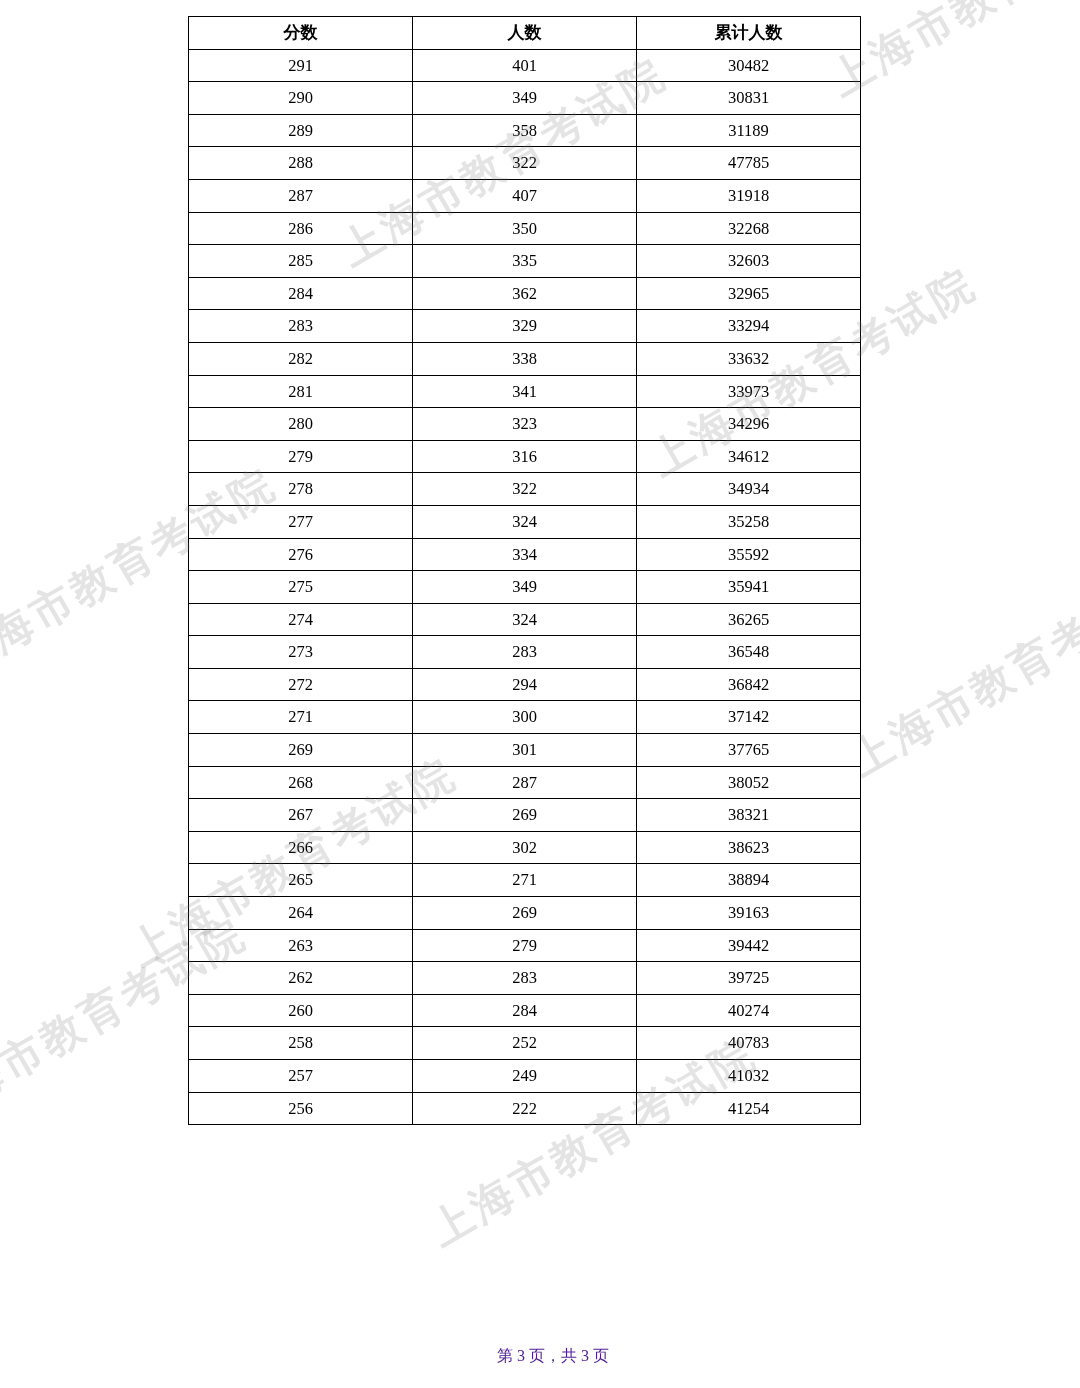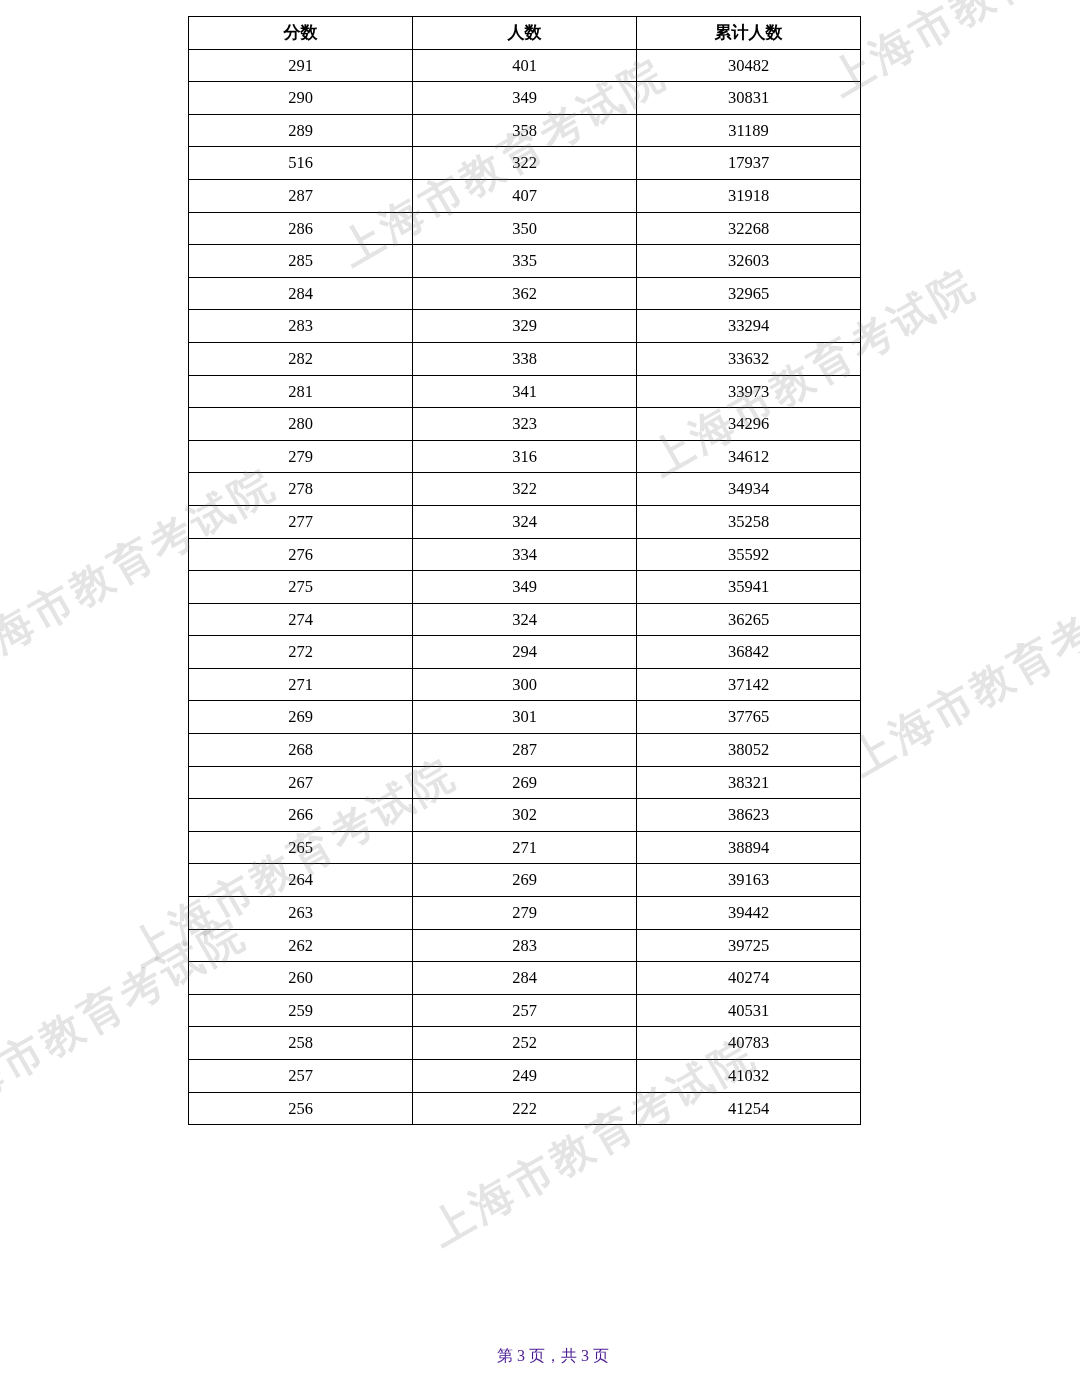--- a/index.html
+++ b/index.html
@@ -128,23 +128,23 @@
             <td>290</td>
             <td>349</td>
             <td>30831</td>
           </tr>
           <tr>
             <td>289</td>
             <td>358</td>
             <td>31189</td>
           </tr>
           <tr>
-            <td>516</td>
+            <td>288</td>
             <td>322</td>
-            <td>17937</td>
+            <td>47785</td>
           </tr>
           <tr>
             <td>287</td>
             <td>407</td>
             <td>31918</td>
           </tr>
           <tr>
             <td>286</td>
             <td>350</td>
             <td>32268</td>
@@ -203,20 +203,25 @@
             <td>275</td>
             <td>349</td>
             <td>35941</td>
           </tr>
           <tr>
             <td>274</td>
             <td>324</td>
             <td>36265</td>
           </tr>
           <tr>
+            <td>273</td>
+            <td>283</td>
+            <td>36548</td>
+          </tr>
+          <tr>
             <td>272</td>
             <td>294</td>
             <td>36842</td>
           </tr>
           <tr>
             <td>271</td>
             <td>300</td>
             <td>37142</td>
           </tr>
           <tr>
@@ -258,25 +263,20 @@
             <td>262</td>
             <td>283</td>
             <td>39725</td>
           </tr>
           <tr>
             <td>260</td>
             <td>284</td>
             <td>40274</td>
           </tr>
           <tr>
-            <td>259</td>
-            <td>257</td>
-            <td>40531</td>
-          </tr>
-          <tr>
             <td>258</td>
             <td>252</td>
             <td>40783</td>
           </tr>
           <tr>
             <td>257</td>
             <td>249</td>
             <td>41032</td>
           </tr>
           <tr>

